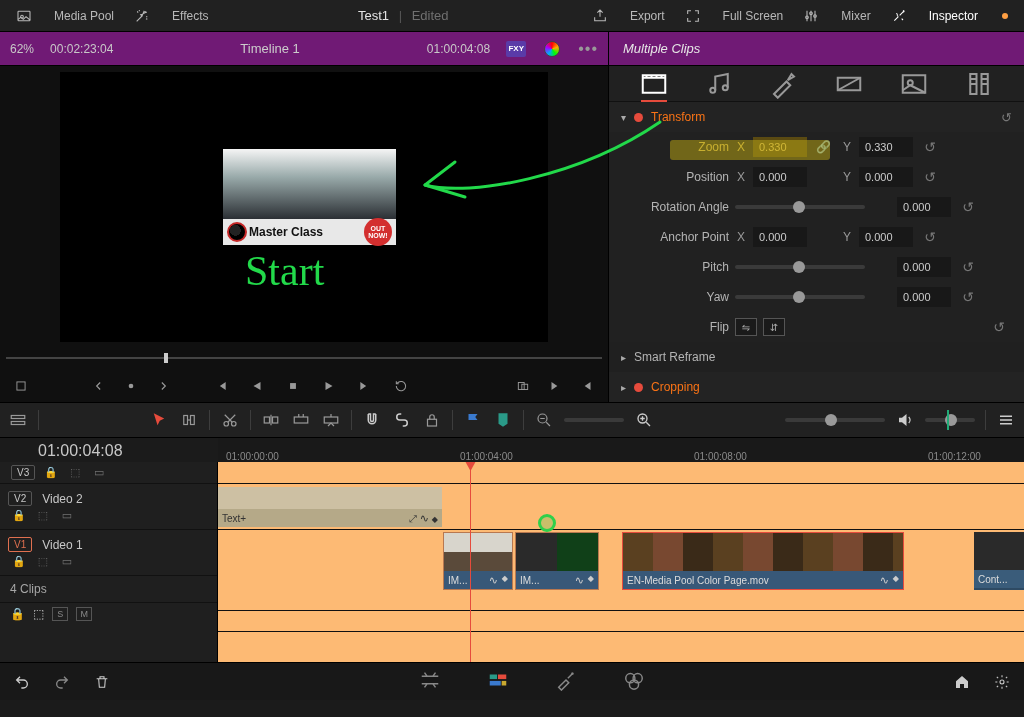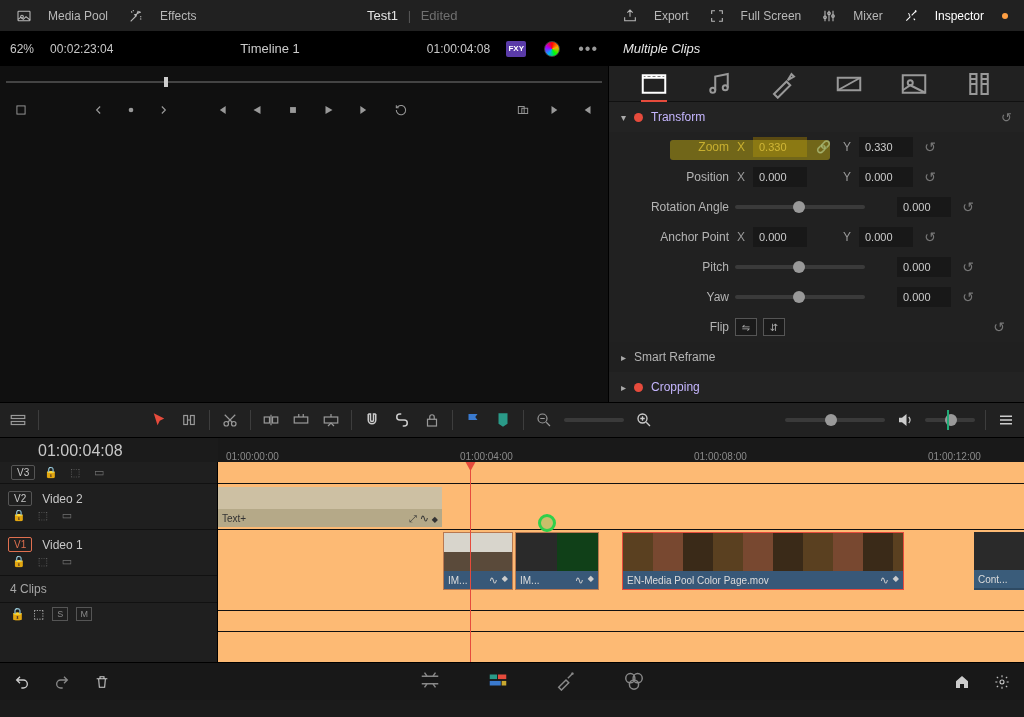--- a/index.html
+++ b/index.html
@@ -1,29 +1,29 @@
 <!DOCTYPE html>
 <html><head>
 <meta charset="utf-8">
 <style>
   * { margin: 0; padding: 0; box-sizing: border-box; font-family: -apple-system, Helvetica, Arial, sans-serif; }
   body { background: #1b1b1b; color: #cccccc; width: 1024px; height: 717px; overflow: hidden; font-size: 12px; }
   
   
   .topbar { display: flex; align-items: center; height: 32px; background: #212121; border-bottom: 1px solid #000; padding: 0 6px; }
-  .topbar .btn { display: flex; align-items: center; gap: 16px; padding: 4px 10px; color: #b8b8b8; }
+  .topbar .btn { display: flex; align-items: center; gap: 22px; padding: 4px 10px; color: #b8b8b8; }
   .topbar .btn svg { width: 16px; height: 16px; }
   .topbar .spacer { flex: 1; }
   .topbar .title { color: #e4e4e4; font-size: 13px; }
   .topbar .title span { color: #707070; margin-left: 6px; }
   .topbar .inspector-active { color: #fff; }
   .dot-orange { width: 6px; height: 6px; border-radius: 50%; background: #ff9f43; margin-left: 2px; }
 
   
-  .subhdr { display:flex; align-items:center; height:34px; background:#000000; border-bottom:1px solid #000; }
+  .subhdr { display:flex; align-items:center; height:34px; background:#701a75; border-bottom:1px solid #000; }
   .subhdr-left { display:flex; align-items:center; gap:16px; padding:0 10px; width:608px; }
   .subhdr-left .zoom { color:#c8c8c8; }
   .subhdr-left .tc { color:#c8c8c8; }
   .subhdr-left .tlname { flex:1; text-align:center; color:#cccccc; font-size:13px; }
   .subhdr-left .tc2 { color:#c8c8c8; }
   .subhdr-right { flex:1; padding-left:14px; color:#e6e6e6; font-size:13px; border-left:1px solid #000; height:100%; display:flex; align-items:center;font-style:italic; }
   .icon-btn { width:20px; height:20px; display:flex; align-items:center; justify-content:center; color:#999; }
   .icon-btn svg { width:16px; height:16px; }
   .fxy { width:22px; height:16px; background:#5a3ba8; border-radius:2px; display:flex; align-items:center; justify-content:center; font-size:8px; color:#fff; font-weight:bold; }
   .rainbow { width:16px; height:16px; border-radius:50%; background: conic-gradient(#ff0000,#ffaa00,#00ff00,#00aaff,#aa00ff,#ff0000); border:1px solid #444; }
@@ -57,21 +57,21 @@
   
   .inspector { flex:1; background:#212121; border-left:1px solid #000; display:flex; flex-direction:column; overflow:hidden; }
   .insp-tabs { display:flex; justify-content:space-around; height:36px; align-items:center; border-bottom:1px solid #111; padding:0 12px; position:relative; }
   .insp-tab { width:30px; height:30px; display:flex; align-items:center; justify-content:center; color:#999; position:relative; }
   .insp-tab.active { color:#fff; }
   .insp-tab.active::after { content:''; position:absolute; bottom:-3px; left:2px; right:2px; height:2px; background:#e64b3c; }
   .insp-body { flex:1; overflow:hidden; }
   .section-hdr { display:flex; align-items:center; height:30px; padding:0 12px; background:#232323; gap:8px; }
   .chevron { font-size:10px; color:#aaa; }
   .red-dot { width:9px; height:9px; border-radius:50%; background:#e64b3c; }
-  .section-hdr .ttl { flex:1; color:#c4b5fd; font-size:12px; }
+  .section-hdr .ttl { flex:1; color:#f97316; font-size:12px; }
   .reset-ico { color:#777; font-size:13px; }
 
   .prop-row { display:flex; align-items:center; height:30px; padding:0 14px 0 10px; gap:6px; }
   .prop-label { width:110px; text-align:right; font-size:12px; color:#b4b4b4; }
   .xy-label { width:12px; text-align:center; color:#999; }
   .num-field { width:54px; height:20px; background:#181818; color:#ccc; border:none; text-align:left; padding:0 6px; font-size:11px; }
   .num-field.hi { background:#5a4a12; color:#f0d060; }
   .link-ico { width:22px; text-align:center; color:#ccc; }
   .slider-track { width:130px; height:4px; background:#3a3a3a; border-radius:2px; position:relative; }
   .slider-track .knob { position:absolute; top:-4px; width:12px; height:12px; border-radius:50%; background:#999; }
@@ -201,20 +201,38 @@
     <div class="icon-btn">
         <div class="rainbow"></div>
       </div>
     <div class="dots3">•••</div>
   </div>
   <div class="subhdr-right">Multiple Clips</div>
 </div>
 
 <div class="middle">
   <div class="viewer">
+    <div class="canvas">
+      <div class="thumb-master">
+        <div class="kb"></div>
+        <div class="caption">
+          <div class="dv-logo"></div>
+          <div class="mc-text">Master Class</div>
+          <div class="outnow">
+            <span>OUT</span>
+              <span>NOW!</span>
+          </div>
+        </div>
+      </div>
+      <div class="start-text">Start</div>
+      <svg class="arrow-svg" viewBox="0 0 260 140">
+        <path d="M 15 108 C 60 120, 170 100, 250 45" stroke="#22d94a" stroke-width="3" fill="none" stroke-linecap="round"></path>
+        <path d="M 15 108 L 45 85 M 15 108 L 55 120" stroke="#22d94a" stroke-width="3" fill="none" stroke-linecap="round"></path>
+      </svg>
+    </div>
     <div class="scrubber">
       <div class="scrubber-line"></div>
       <div class="scrubber-knob"></div>
     </div>
     <div class="transport">
       <div class="tp-btn crop-icon">
         <svg viewBox="0 0 24 24" fill="none" stroke="#999" stroke-width="1.6">
             <rect x="5" y="5" width="14" height="14"></rect>
           </svg>
       </div>

